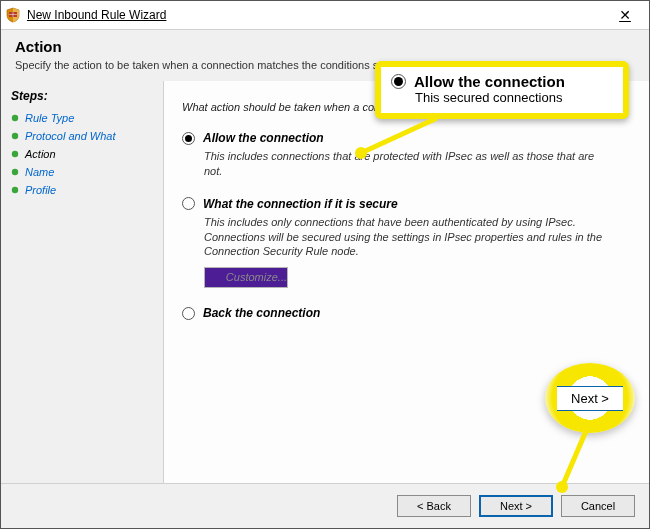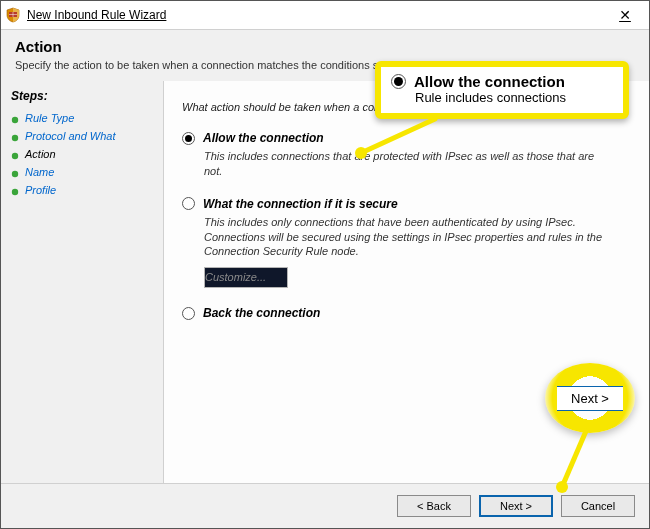--- a/index.html
+++ b/index.html
@@ -79,21 +79,21 @@
     background: #f0f0f0;
     border-right: 0;
   }
   .sidebar .steps-label {
     font-weight: bold;
     font-size: 12px;
     margin-bottom: 6px;
   }
   .step-item {
     display: flex;
-    align-items: flex-end;
+    align-items: center;
     gap: 6px;
     padding: 3px 0;
     font-size: 11px;
     color: #0066cc;
     cursor: pointer;
   }
   .step-item.current {
     color: #000;
   }
   .step-bullet {
@@ -155,24 +155,24 @@
     color: #333;
     margin: 4px 0 0 22px;
     line-height: 1.35;
     max-width: 400px;
   }
   .customize-btn {
     margin: 8px 0 0 22px;
     height: 21px;
     width: 84px;
     border: 1px solid #b5b5b5;
-    background: #0f172a;
+    background: #4c1d95;
     color: #8a8a8a;
     font-size: 11px;
-    text-align: left;
+    text-align: right;
     line-height: 19px;
     box-sizing: border-box;
   }
 
   
   .footer {
     height: 44px;
     border-top: 1px solid #d0d0d0;
     display: flex;
     align-items: center;
@@ -369,21 +369,21 @@
     <div class="btn">&lt; Back</div>
     <div class="btn primary">Next &gt;</div>
     <div class="btn">Cancel</div>
   </div>
 
   <div class="callout callout-top">
     <div class="row1">
       <span class="radio checked"></span>
       <span class="big-label">Allow the connection</span>
     </div>
-    <div class="big-desc">Rule includes connections</div>
+    <div class="big-desc">This secured connections</div>
   </div>
 
   <div class="pointer" style="top:118px; left:354px;">
     <svg width="90" height="40">
       <line x1="80" y1="0" x2="6" y2="34" stroke="#f7e600" stroke-width="5" stroke-linecap="round"></line>
       <circle cx="6" cy="34" r="6" fill="#f7e600"></circle>
     </svg>
   </div>
 
   <div class="callout callout-next">

